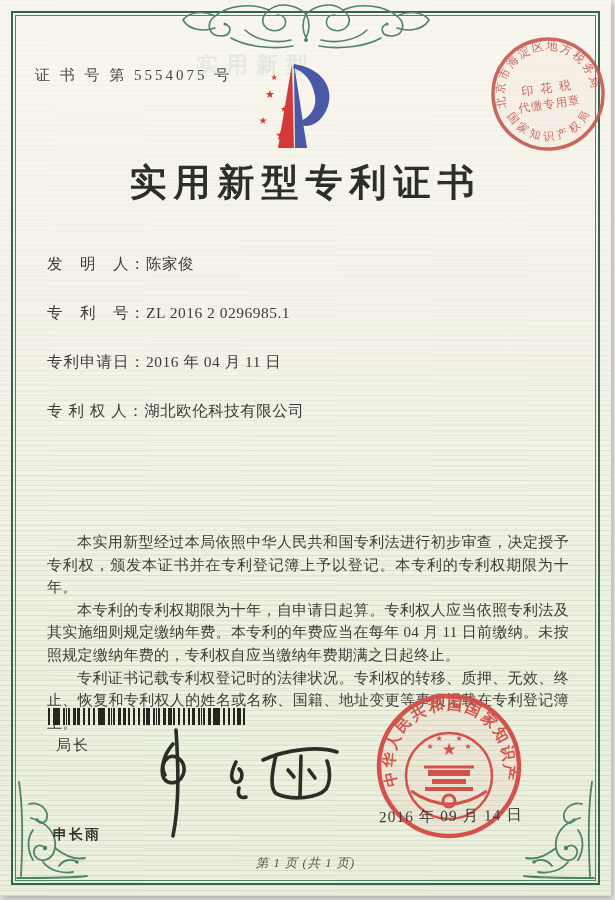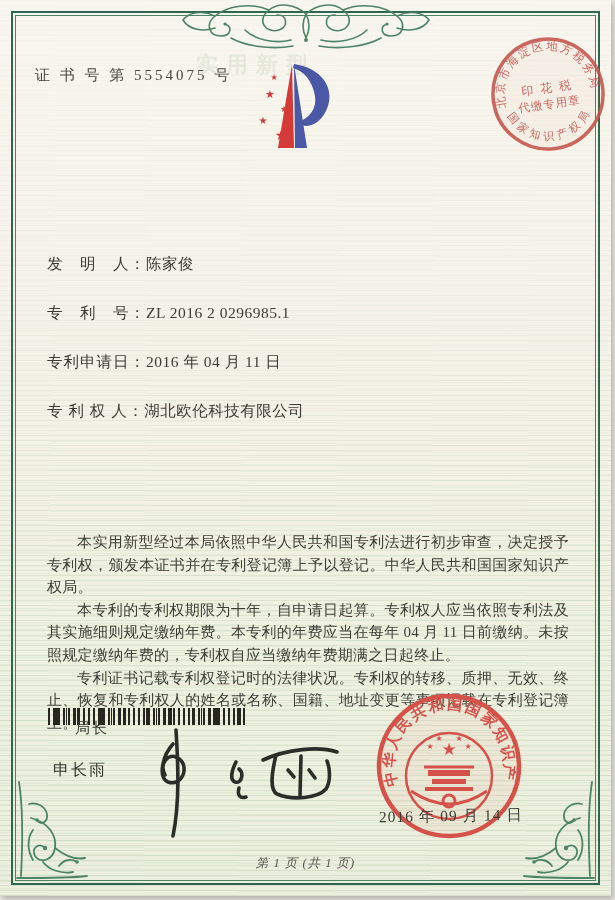--- a/index.html
+++ b/index.html
@@ -53,22 +53,22 @@
     margin:0;text-indent:2em;font-size:15px;line-height:22.6px;
     color:#3e3e38;text-align:justify;letter-spacing:.3px;
   }
   .barcode{
     position:absolute;left:48px;top:708px;width:198px;height:17px;
     background-image:
       repeating-linear-gradient(90deg,#26261f 0 2px,transparent 2px 5px),
       repeating-linear-gradient(90deg,#26261f 0 1px,transparent 1px 9px),
       repeating-linear-gradient(90deg,transparent 0 6px,#26261f 6px 9px,transparent 9px 23px);
   }
-  .signer-title{position:absolute;left:56px;top:719px;font-size:15px;color:#3a3a34;letter-spacing:2px;margin-left:19px;}
-  .signer-name{position:absolute;left:53px;top:760px;font-size:16px;font-weight:normal;color:#33332d;letter-spacing:2px;}
+  .signer-title{position:absolute;left:56px;top:736px;font-size:15px;color:#3a3a34;letter-spacing:2px;}
+  .signer-name{position:absolute;left:53px;top:826px;font-size:14px;font-weight:bold;color:#33332d;letter-spacing:2px;}
   .signature{position:absolute;left:135px;top:720px;}
   .gov-seal{position:absolute;left:366px;top:683px;}
   .seal-date{
     position:absolute;left:379px;top:806px;z-index:5;
     font-size:15.5px;color:#3d3d37;letter-spacing:1px;white-space:nowrap;
     transform:rotate(-1deg);
   }
   .footer{
     position:absolute;left:0;top:855px;width:100%;text-align:center;
     font-size:12.5px;color:#55554d;letter-spacing:1px;font-style:italic;
@@ -166,38 +166,39 @@
     <text fill="#c4544c" font-size="11.5" letter-spacing="2">
       <textPath href="#taxTop">北京市海淀区地方税务局</textPath>
     </text>
     <text fill="#c4544c" font-size="11" letter-spacing="4">
       <textPath href="#taxBottom">国家知识产权局</textPath>
     </text>
     <text x="62" y="60" text-anchor="middle" fill="#c4544c" font-size="12" letter-spacing="2">印 花 税</text>
     <text x="62" y="76" text-anchor="middle" fill="#c4544c" font-size="11.5" letter-spacing="1">代缴专用章</text>
   </svg>
 
+  <div class="title">实用新型专利证书</div>
 
   <div class="fields">
     <div class="field">
       <span class="lbl">发　明　人：</span><span class="val">陈家俊</span>
     </div>
     <div class="field">
       <span class="lbl">专　利　号：</span><span class="val">ZL 2016 2 0296985.1</span>
     </div>
     <div class="field">
       <span class="lbl">专利申请日：</span><span class="val">2016 年 04 月 11 日</span>
     </div>
     <div class="field">
       <span class="lbl">专 利 权 人：</span><span class="val">湖北欧伦科技有限公司</span>
     </div>
   </div>
 
   <div class="paras">
-    <p>本实用新型经过本局依照中华人民共和国专利法进行初步审查，决定授予专利权，颁发本证书并在专利登记簿上予以登记。中华人民共和国国家知识产权局。</p>
+    <p>本实用新型经过本局依照中华人民共和国专利法进行初步审查，决定授予专利权，颁发本证书并在专利登记簿上予以登记。本专利的专利权期限为十年。</p>
     <p>本专利的专利权期限为十年，自申请日起算。专利权人应当依照专利法及其实施细则规定缴纳年费。本专利的年费应当在每年 04 月 11 日前缴纳。未按照规定缴纳年费的，专利权自应当缴纳年费期满之日起终止。</p>
     <p>专利证书记载专利权登记时的法律状况。专利权的转移、质押、无效、终止、恢复和专利权人的姓名或名称、国籍、地址变更等事项记载在专利登记簿上。</p>
   </div>
 
   <div class="barcode"></div>
 
   <div class="signer-title">局长</div>
   <div class="signer-name">申长雨</div>
 
   <svg class="signature" width="215" height="125" viewBox="0 0 215 125">

